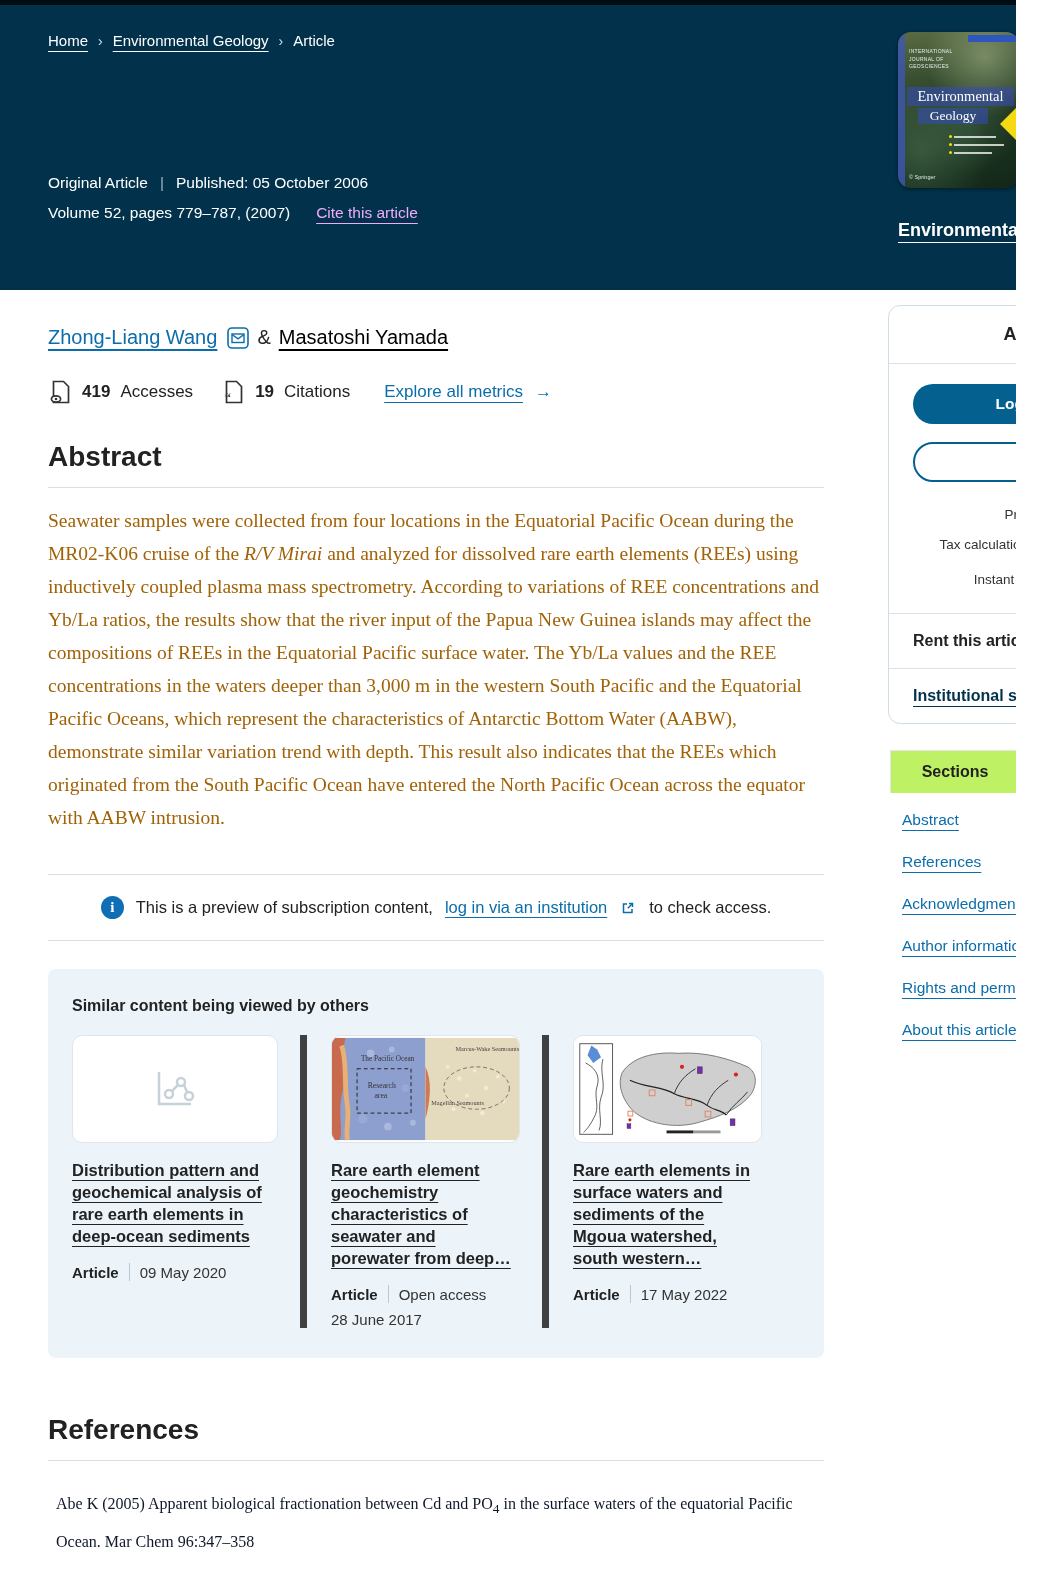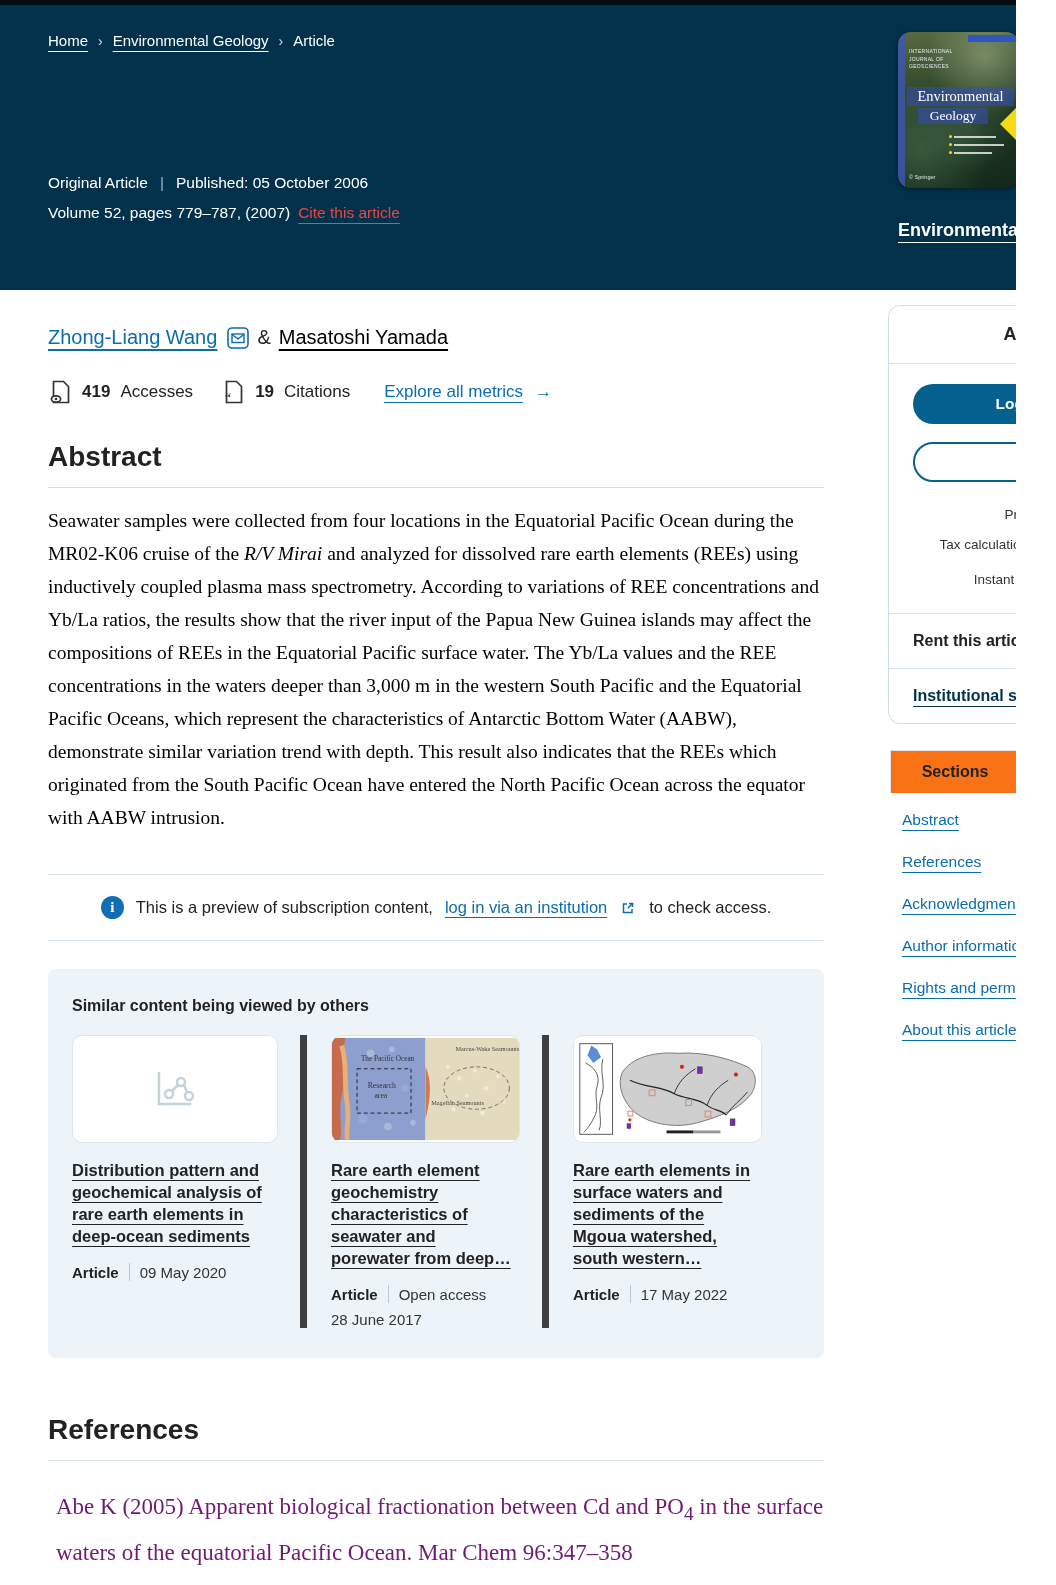--- a/index.html
+++ b/index.html
@@ -9,22 +9,22 @@
   .hero{position:absolute;left:0;top:0;width:100%;height:290px;background:#02324b;}
   .hero::before{content:"";position:absolute;left:0;top:0;width:100%;height:5px;background:#010c14;}
   .crumbs{position:absolute;left:48px;top:32px;font-size:15px;color:#fff;display:flex;gap:10px;align-items:center;}
   .crumbs a{color:#fff;text-decoration:underline;text-underline-offset:5px;text-decoration-thickness:1px;cursor:pointer;}
   .crumbs .sep{color:#cfe0ea;font-size:14px;}
   .crumbs .current{text-decoration:none;}
   .hero h1{position:absolute;left:48px;top:72px;width:750px;margin:0;color:#fff;
            font-size:34px;line-height:1.28;font-weight:700;letter-spacing:-.3px;}
   .meta1{position:absolute;left:48px;top:174px;color:#fff;font-size:15.5px;display:flex;gap:12px;align-items:center;}
   .meta1 .bar{color:#9db6c4;}
-  .meta2{position:absolute;left:48px;top:204px;color:#fff;font-size:15.5px;display:flex;gap:8px;align-items:center;}
-  .meta2 a{color:#ef4444;text-decoration:underline;text-underline-offset:5px;cursor:pointer;text-align:center;}
+  .meta2{position:absolute;left:48px;top:204px;color:#fff;font-size:15.5px;display:flex;gap:26px;align-items:center;}
+  .meta2 a{color:#f0abfc;text-decoration:underline;text-underline-offset:5px;cursor:pointer;text-align:center;}
   
   .cover{position:absolute;left:898px;top:32px;width:121px;height:156px;border-radius:13px;
          box-shadow:0 1px 4px rgba(0,0,0,.5);overflow:hidden;cursor:pointer;
          background:
           radial-gradient(circle at 72% 16%, rgba(190,205,160,.45), transparent 38%),
           radial-gradient(circle at 20% 75%, rgba(110,160,115,.35), transparent 45%),
           radial-gradient(circle at 60% 60%, rgba(80,120,90,.3), transparent 40%),
           linear-gradient(168deg,#5a6c42 0%,#31492c 34%,#1e3521 62%,#122719 100%);}
   .cover .lstrip{position:absolute;left:0;top:0;width:7px;height:100%;background:#3d56b5;opacity:.8;}
   .cover .chip{position:absolute;right:3px;top:3px;width:48px;height:7px;background:#2f55c0;}
@@ -45,21 +45,21 @@
   .authors .a1{color:#0b6dab;text-decoration:underline;text-underline-offset:5px;cursor:pointer;}
   .authors .a2{color:#000000;text-decoration:underline;text-underline-offset:5px;cursor:pointer;}
   .mail{display:inline-flex;margin-left:2px;cursor:pointer;}
   .metrics{margin-top:30px;display:flex;align-items:center;gap:10px;font-size:17px;}
   .metrics .num{font-weight:700;}
   .metrics .lbl{margin-right:18px;}
   .metrics a{color:#0b6dab;text-decoration:underline;text-underline-offset:5px;margin-left:6px;cursor:pointer;}
   .metrics .arrow{color:#0b6dab;margin-left:2px;}
   h2.sec{margin:36px 0 0 0;font-size:28px;font-weight:700;color:#222;}
   .rule{border:none;border-top:1px solid #d6e0e8;margin:14px 0 0 0;}
-  p.abs{margin:16px 0 0 0;font-family:"Liberation Serif",serif;font-size:19.5px;line-height:33px;color:#000000;}
+  p.abs{margin:16px 0 0 0;font-family:"Liberation Serif",serif;font-size:19.5px;line-height:33px;color:#a16207;}
   .notice-wrap{margin-top:40px;}
   .notice{display:flex;justify-content:center;align-items:center;gap:12px;padding:21px 0;font-size:16.5px;}
   .info-i{flex:0 0 auto;width:23px;height:23px;border-radius:50%;background:#0f6eb4;color:#fff;
           font-family:"Liberation Serif",serif;font-weight:700;font-size:15px;display:flex;align-items:center;justify-content:center;}
   .notice a{color:#0b6dab;text-decoration:underline;text-underline-offset:4px;cursor:pointer;}
   .ext{display:inline-block;margin:0 2px;}
   
   .similar{margin-top:28px;background:#ecf4f9;border-radius:8px;padding:24px 24px 30px 24px;}
   .similar h3{margin:4px 0 20px 0;font-size:16px;font-weight:700;color:#222;}
   .cards{display:flex;}
@@ -70,41 +70,41 @@
          display:flex;align-items:center;justify-content:center;cursor:pointer;}
   .card h4{margin:16px 0 0 0;font-size:16.5px;line-height:22px;font-weight:700;}
   .card h4 a{color:#222;text-decoration:underline;text-underline-offset:4px;cursor:pointer;}
   .cmeta{margin-top:16px;font-size:15px;display:flex;align-items:center;gap:10px;}
   .cmeta .ctype{font-weight:700;color:#222;}
   .cmeta .cbar{width:1px;height:18px;background:#b9c8d2;}
   .cmeta .cdate{color:#333;}
   .cdate2{margin-top:8px;font-size:15px;color:#333;}
   
   .refs h2{margin-top:56px;}
-  .ref-item{margin:26px 0 0 8px;font-family:"Liberation Serif",serif;font-size:23px;line-height:39px;color:#701a75;}
+  .ref-item{margin:26px 0 0 8px;font-family:"Liberation Serif",serif;font-size:16px;line-height:33px;color:#0f172a;}
   .ref-links{display:flex;justify-content:flex-end;gap:18px;margin-top:26px;font-size:16px;font-weight:600;}
   .ref-links a{color:#0b6dab;text-decoration:underline;text-underline-offset:5px;cursor:pointer;}
   
   .sidebar{position:absolute;left:888px;top:305px;width:389px;}
   .panel{border:1px solid #cfdde6;border-radius:12px;background:#fff;}
   .panel .phead{padding:18px 24px;font-size:18px;font-weight:700;text-align:center;border-bottom:1px solid #d7e2ea;}
   .pbody{padding:20px 24px 22px 24px;}
   .btn{display:flex;align-items:center;justify-content:center;height:40px;border-radius:22px;
        font-size:15.5px;font-weight:700;cursor:pointer;box-sizing:border-box;}
   .btn.solid{background:#04618f;color:#fff;border:none;}
   .btn.ghost{background:#fff;color:#04618f;border:2px solid #04618f;margin-top:18px;}
   .fineprint{margin-top:22px;text-align:center;font-size:13.5px;color:#333;line-height:1.6;}
   .fineprint .fp2{margin-top:8px;}
   .fineprint .fp3{margin-top:14px;}
   .prow{border-top:1px solid #d7e2ea;padding:18px 24px;font-size:16px;}
   .rent{font-weight:700;color:#222;cursor:pointer;}
   .inst a{color:#02324b;font-weight:600;text-decoration:underline;text-underline-offset:5px;cursor:pointer;}
   .secpanel{margin-top:26px;}
   .tabbar{display:flex;background:#ebeff2;border:1px solid #dfe5ea;border-bottom:none;align-items:stretch;height:42px;margin-left:2px;}
-  .tab-active{width:128px;background:#f97316;display:flex;align-items:center;justify-content:center;
+  .tab-active{width:128px;background:#bef264;display:flex;align-items:center;justify-content:center;
               font-size:16px;font-weight:700;color:#222;cursor:pointer;}
   .tab-idle{padding:0 22px;display:flex;align-items:center;font-size:16px;font-weight:700;color:#0b6dab;cursor:pointer;}
   .seclinks{padding:18px 0 0 14px;}
   .seclinks a{display:block;margin-bottom:24px;font-size:15.5px;color:#0b6dab;
               text-decoration:underline;text-underline-offset:5px;width:max-content;cursor:pointer;}
   svg{display:block;}
 </style>
 </head>
 <body>
 

